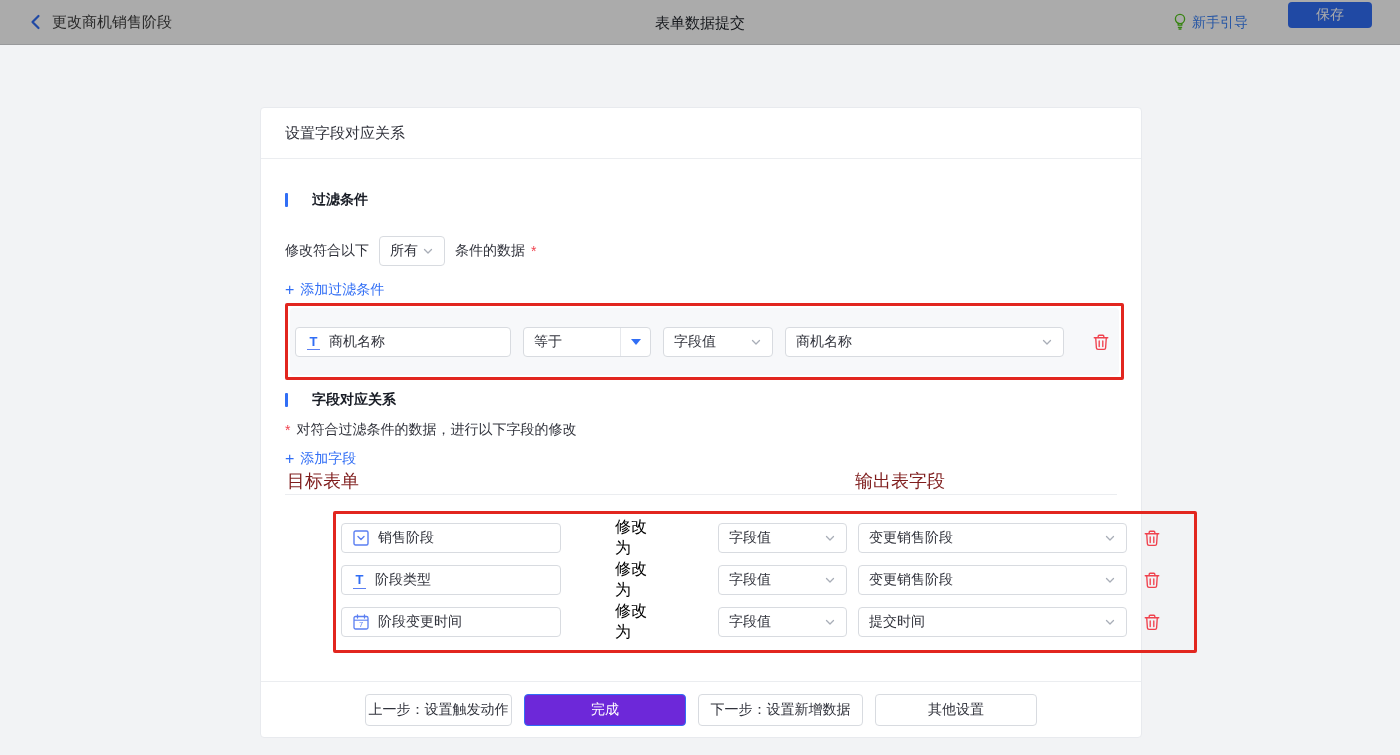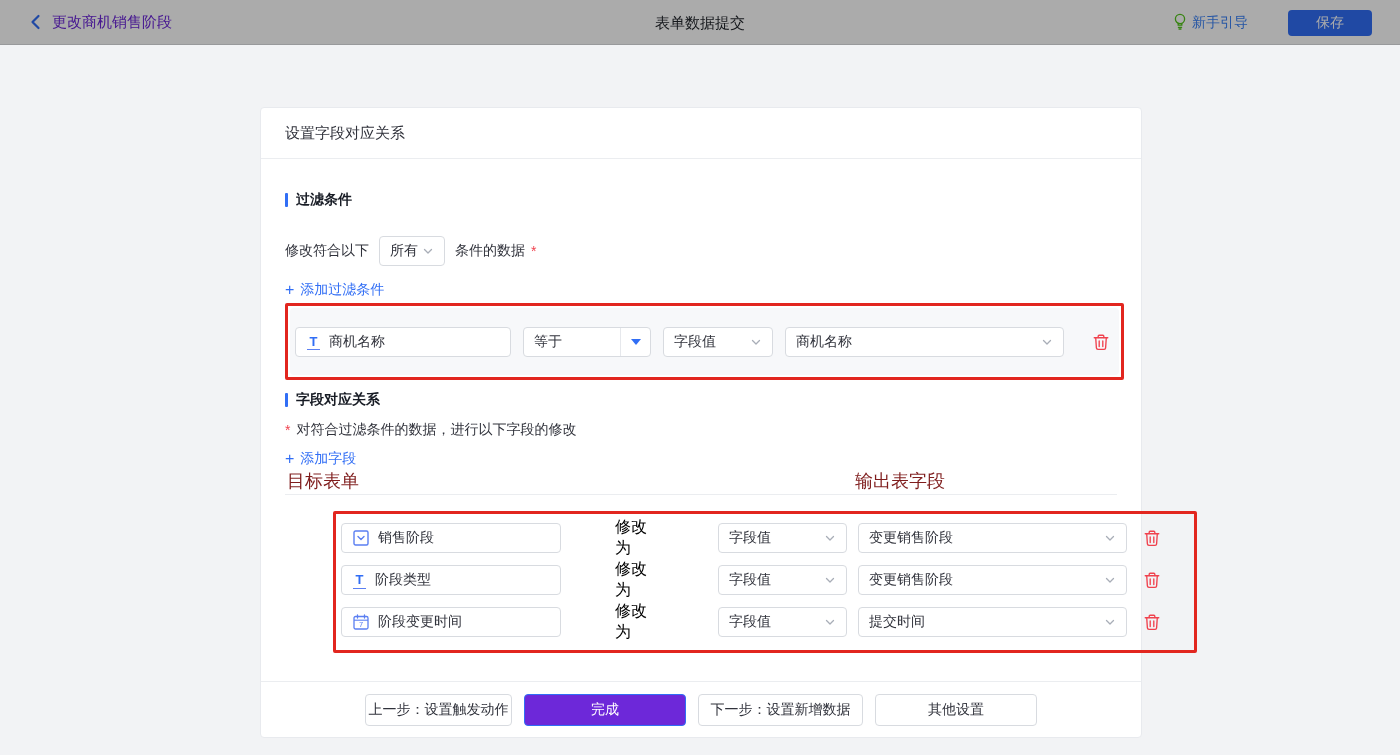--- a/index.html
+++ b/index.html
@@ -3,37 +3,37 @@
 <meta charset="utf-8">
 <style>
   * { margin:0; padding:0; box-sizing:border-box; }
   html,body { width:1400px; height:755px; }
   body { font-family:"Liberation Sans","DejaVu Sans",sans-serif; background:#f2f3f5; position:relative; overflow:hidden; }
 
   
   .topbar { position:absolute; left:0; top:0; width:1400px; height:45px; background:#ffffff; border-bottom:1px solid #e3e4e8; }
   .topbar-dim { position:absolute; left:0; top:0; width:1400px; height:45px; background:rgba(0,0,0,0.33); z-index:5; pointer-events:none; }
   .back-btn { position:absolute; left:26px; top:12px; width:20px; height:20px; cursor:pointer; }
-  .back-label { position:absolute; left:52px; top:13px; font-size:15px; color:#6d28d9; }
+  .back-label { position:absolute; left:52px; top:13px; font-size:15px; color:#404040; }
   .topbar-title { position:absolute; left:50%; top:14px; transform:translateX(-50%); font-size:15px; color:#1f2329; }
   .guide { position:absolute; right:152px; top:13px; display:flex; align-items:center; gap:5px; color:#3b82f6; font-size:14px; cursor:pointer; }
-  .save-btn { position:absolute; right:28px; top:10px; width:84px; height:26px; background:#316EF5; color:#fff; font-size:14px; border:none; border-radius:4px; display:flex; align-items:center; justify-content:center; cursor:pointer; }
+  .save-btn { position:absolute; right:28px; top:2px; width:84px; height:26px; background:#316EF5; color:#fff; font-size:14px; border:none; border-radius:4px; display:flex; align-items:center; justify-content:center; cursor:pointer; }
 
   
   .modal { position:absolute; left:0; top:45px; width:1400px; height:710px; background:#f2f3f5; }
   .modal-titlebar { position:relative; height:50px; background:#fff; border-bottom:1px solid #e9ebee; }
   .modal-title { text-align:center; line-height:49px; font-size:18px; font-weight:600; color:#272b33; }
   .modal-close { position:absolute; right:24px; top:13px; font-size:20px; color:#5f666e; cursor:pointer; line-height:22px; }
 
   
   .card { position:absolute; left:260px; top:62px; width:882px; height:631px; background:#fff; border:1px solid #e8eaee; border-radius:4px; }
   .card-header { height:51px; line-height:50px; padding:0 24px; border-bottom:1px solid #ebedf0; font-size:15px; color:#30323b; }
   .card-body { padding:0 24px; display:flow-root; }
 
-  .sec-title { margin-top:31px; height:20px; display:flex; align-items:center; gap:8px; }
+  .sec-title { margin-top:31px; height:20px; display:flex; align-items:center; gap:24px; }
   .sec-title.t2 { margin-top:10px; }
   .sec-bar { width:3px; height:14px; background:#316EF5; border-radius:1px; }
   .sec-text { font-size:14px; font-weight:700; color:#181c25; }
 
   .cond-row { margin-top:26px; height:30px; display:flex; align-items:center; font-size:14px; color:#30323b; }
   .sel { display:flex; align-items:center; justify-content:space-between; height:30px; border:1px solid #d8dbe0; border-radius:4px; background:#fff; padding:0 10px; font-size:14px; color:#30323b; cursor:pointer; }
   .sel-sm { width:66px; margin:0 10px; }
   .req { color:#f0424e; margin-left:6px; font-size:14px; }
 
   .add-link { margin-top:14px; height:20px; display:flex; align-items:center; gap:6px; color:#316EF5; font-size:14px; cursor:pointer; width:max-content; }

